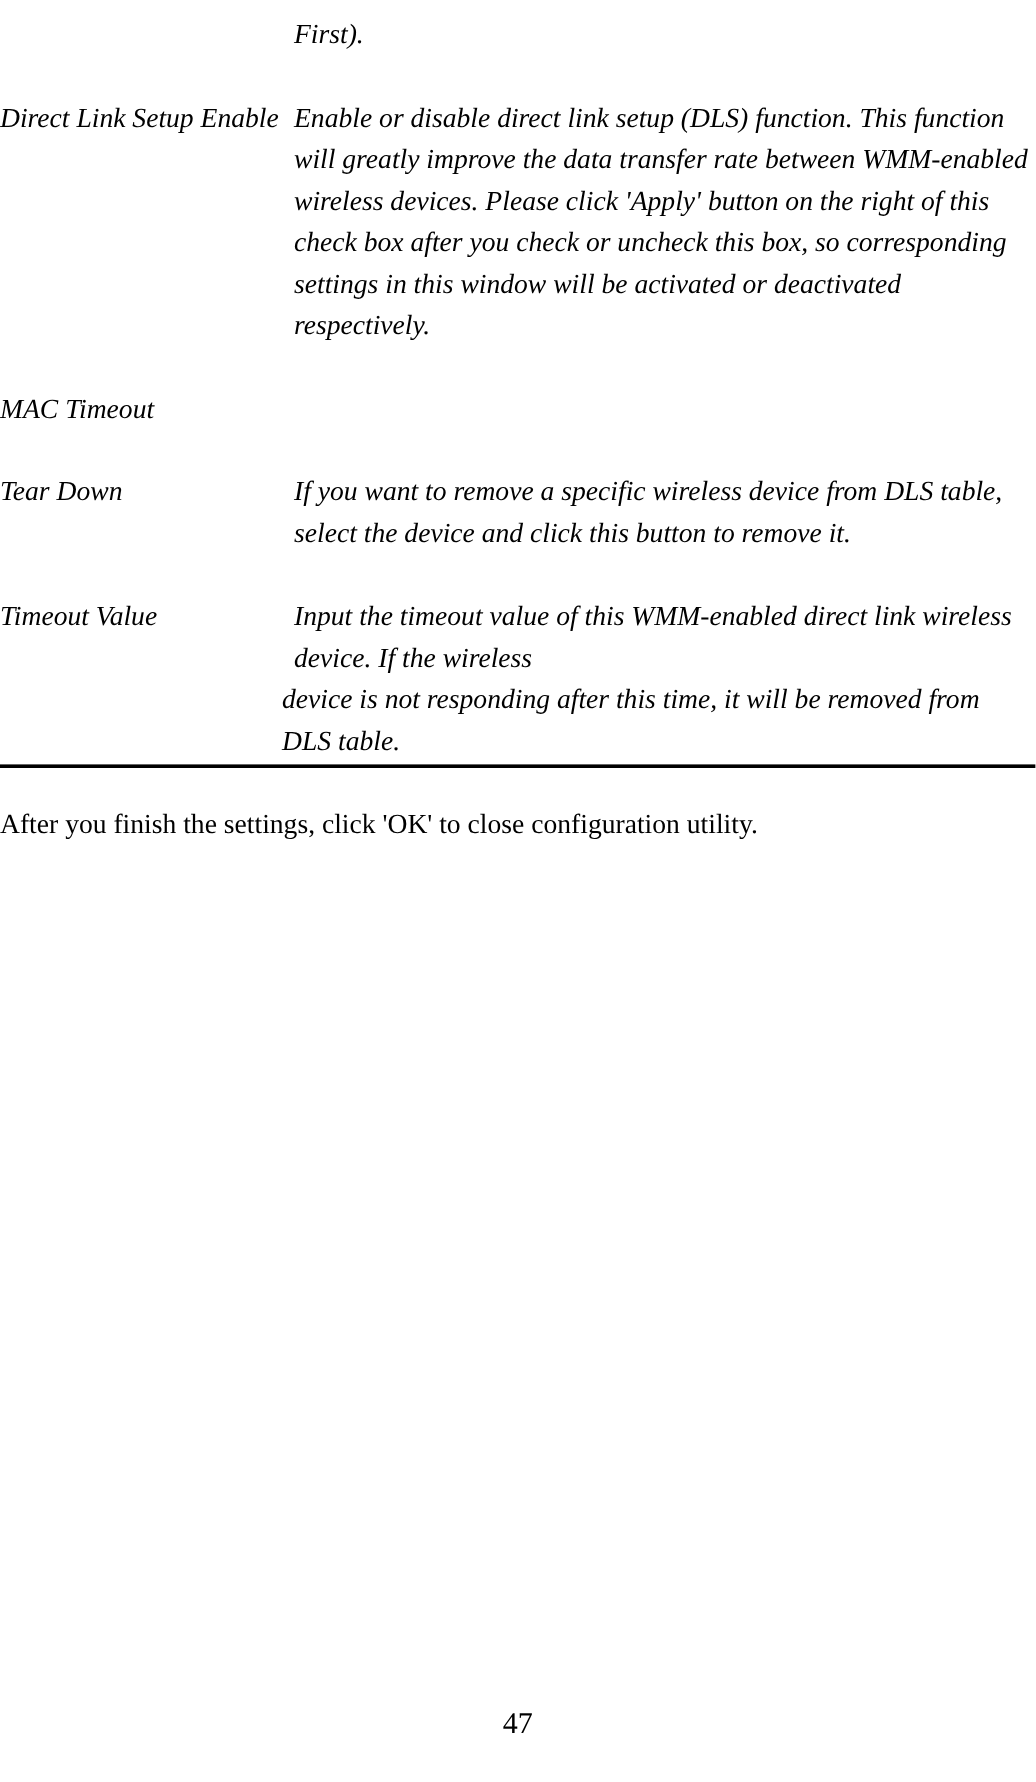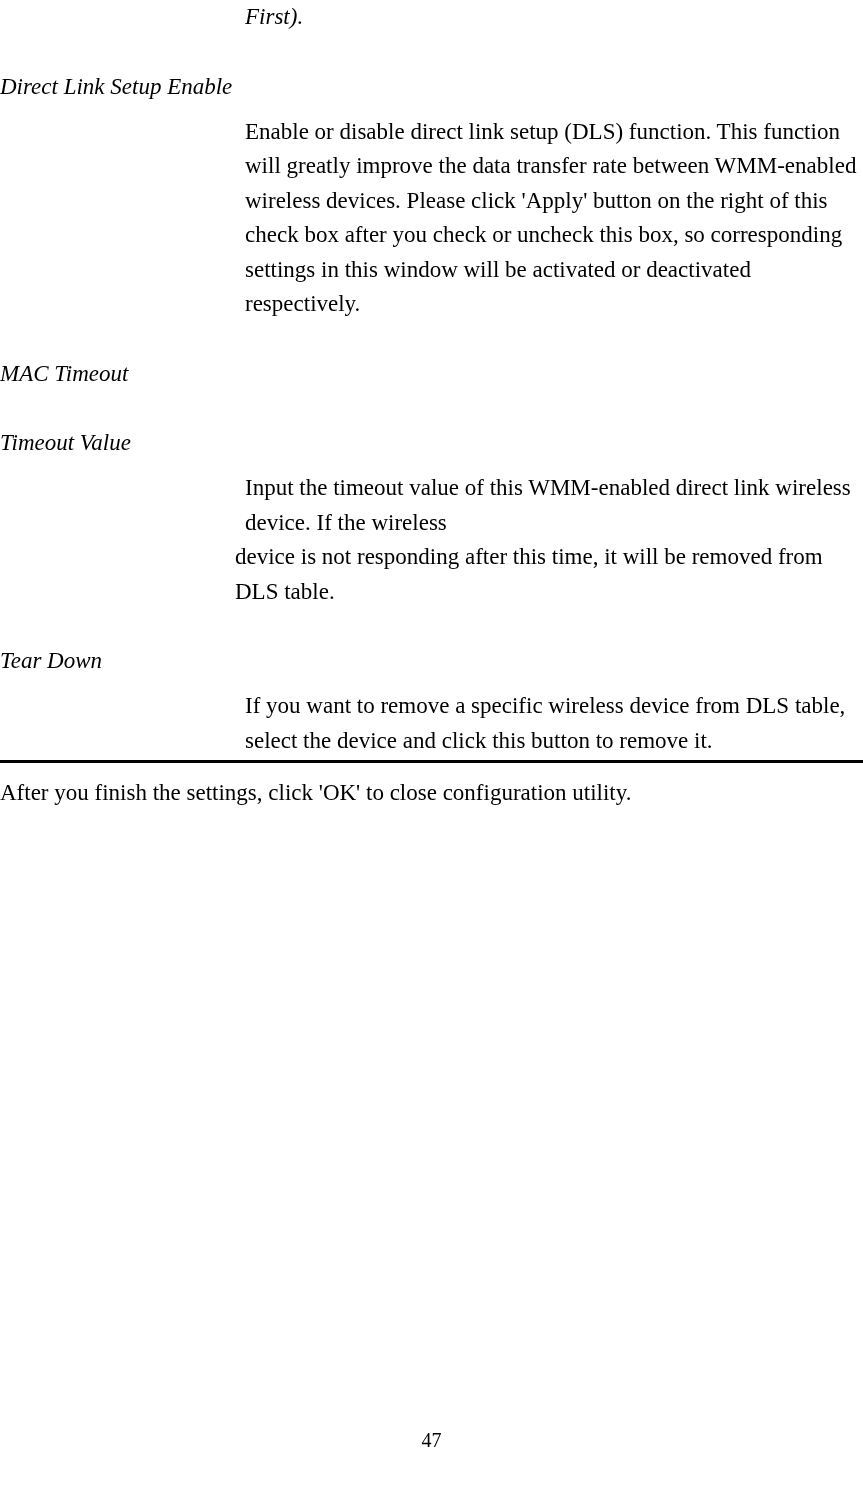--- a/index.html
+++ b/index.html
@@ -17,87 +17,87 @@
       height: 1485px;
       position: relative;
       padding: 0;
     }
     .content {
       padding: 0 0px 0 0px;
     }
     .frag-first {
       font-style: italic;
       margin-left: 245px;
-      margin-top: 0px;
+      margin-top: 12px;
     }
     .entry {
       display: flex;
       margin-top: 35px;
       align-items: flex-start;
     }
     .term {
       font-style: italic;
       width: 245px;
       flex-shrink: 0;
       padding-left: 0px;
     }
     .desc {
+      font-style: italic;
       flex: 1;
       padding-right: 5px;
-      margin-top: 45px;
     }
     .desc .shift {
       display: block;
       margin-left: -10px;
     }
     .divider {
       border: none;
       border-top: 3px solid #000;
       margin: 2px 0 0 0;
     }
     .after-text {
-      margin-top: 13px;
+      margin-top: 30px;
       font-style: normal;
       padding-left: 0px;
     }
     .page-number {
       position: absolute;
       bottom: 30px;
       left: 0;
       right: 0;
       text-align: center;
-      font-size: 20px;
+      font-size: 25px;
     }
   </style>
 </head>
 <body>
 
 <div class="content">
   <div class="frag-first">First).</div>
 
   <div class="entry">
     <div class="term">Direct Link Setup Enable</div>
     <div class="desc">Enable or disable direct link setup (DLS) function. This function will greatly improve the data transfer rate between WMM-enabled wireless devices. Please click 'Apply' button on the right of this check box after you check or uncheck this box, so corresponding settings in this window will be activated or deactivated respectively.</div>
   </div>
 
   <div class="entry">
     <div class="term">MAC Timeout</div>
   </div>
 
   <div class="entry">
+    <div class="term">Tear Down</div>
+    <div class="desc">If you want to remove a specific wireless device from DLS table, select the device and click this button to remove it.</div>
+  </div>
+
+  <div class="entry">
     <div class="term">Timeout Value</div>
     <div class="desc">
       <span>Input the timeout value of this WMM-enabled direct link wireless device. If the wireless</span>
       <span class="shift">device is not responding after this time, it will be removed from DLS table.</span>
     </div>
-  </div>
-
-  <div class="entry">
-    <div class="term">Tear Down</div>
-    <div class="desc">If you want to remove a specific wireless device from DLS table, select the device and click this button to remove it.</div>
   </div>
 
   <hr class="divider">
 
   <div class="after-text">After you finish the settings, click 'OK' to close configuration utility.</div>
 </div>
 
 <div class="page-number">47</div>
 
 </body></html>

